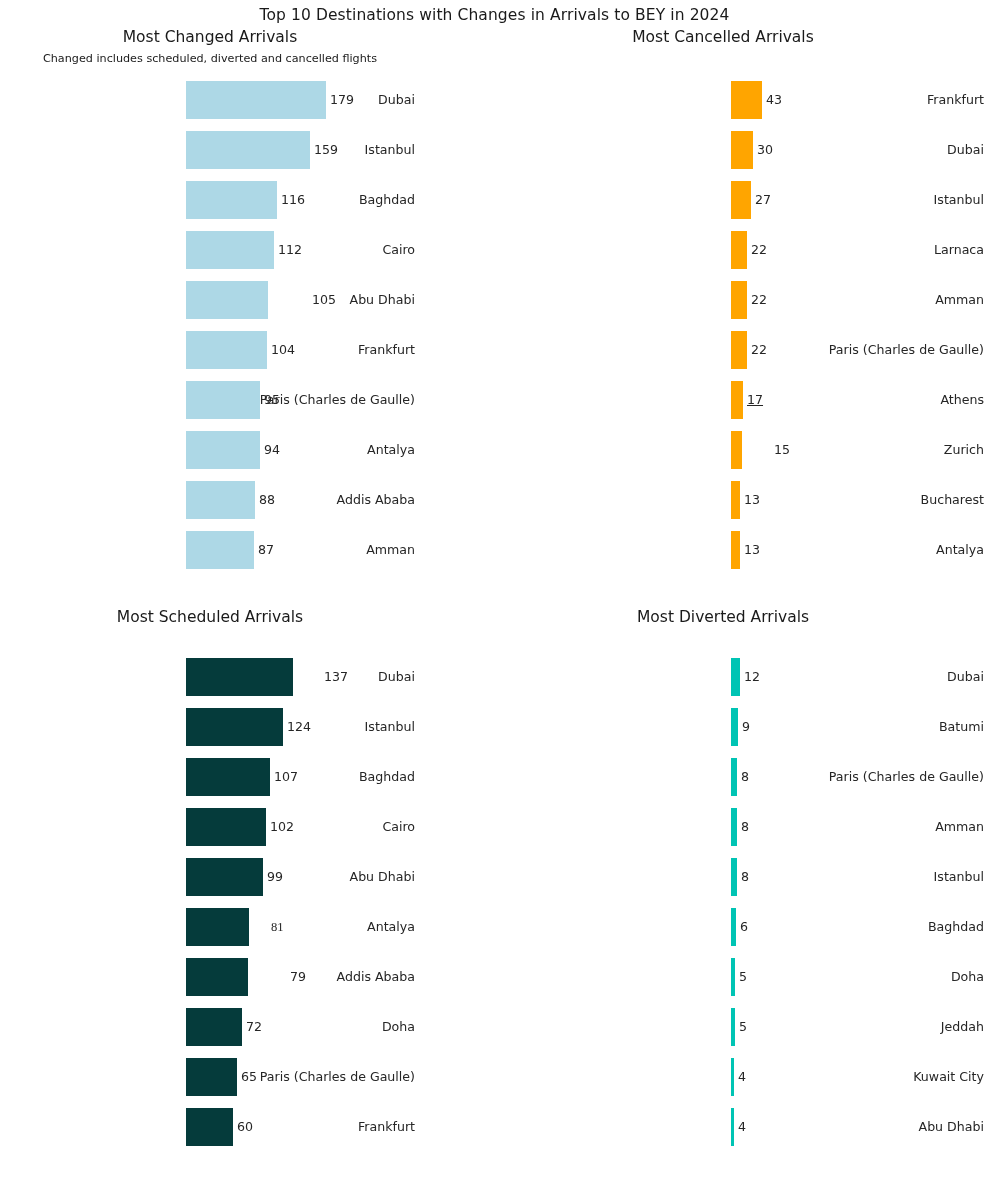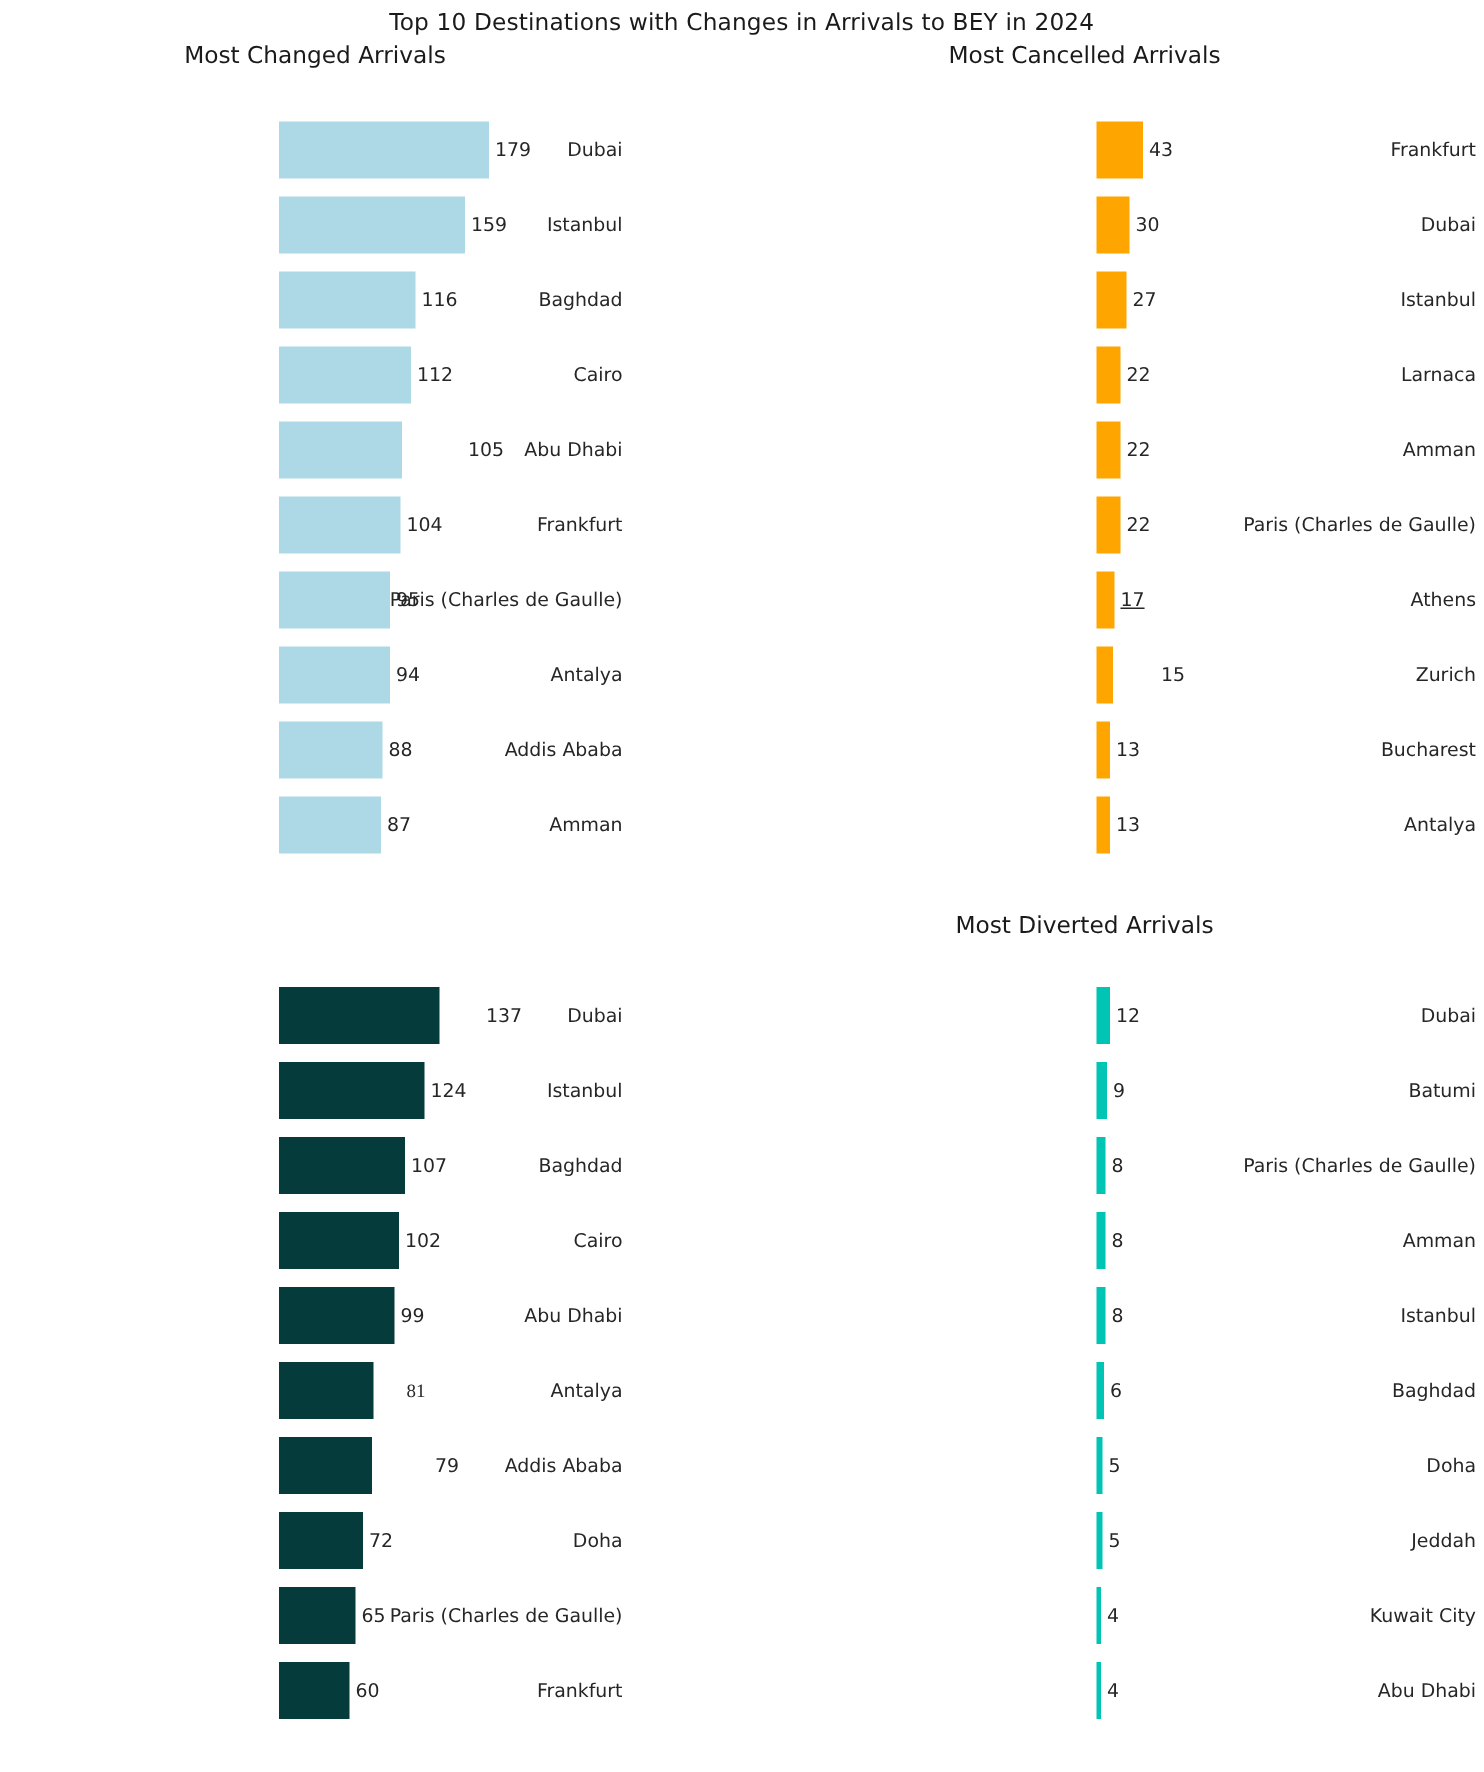--- a/index.html
+++ b/index.html
@@ -112,20 +112,21 @@
 </style>
 </head>
 <body>
 
 <div id="figure">
 
   <div class="suptitle">Top 10 Destinations with Changes in Arrivals to BEY in 2024</div>
 
   <div class="panel panel-changed" style="left:0px; top:28px; width:420px; height:545px;">
     <div class="panel-title">Most Changed Arrivals</div>
+    <div class="panel-subtitle">Changed includes scheduled, diverted and cancelled flights</div>
     <div class="plot" style="top:47px;">
         <div class="row">
           <div class="row-label">Dubai</div>
           <div class="bar-wrap">
             <div class="bar" style="width: 140px; background: rgb(173, 216, 230);"></div>
             <div class="bar-value" style="left: 140px;">179</div>
           </div>
         </div>
         <div class="row">
           <div class="row-label">Istanbul</div>
@@ -263,20 +264,21 @@
           <div class="row-label">Antalya</div>
           <div class="bar-wrap">
             <div class="bar" style="width: 9px; background: rgb(255, 165, 0);"></div>
             <div class="bar-value" style="left: 9px;">13</div>
           </div>
         </div>
       </div>
   </div>
 
   <div class="panel panel-scheduled" style="left:0px; top:608px; width:420px; height:545px;">
+    <div class="panel-title">Most Scheduled Arrivals</div>
     <div class="plot" style="top:44px;">
         <div class="row">
           <div class="row-label">Dubai</div>
           <div class="bar-wrap">
             <div class="bar" style="width: 107px; background: rgb(5, 59, 59);"></div>
             <div class="bar-value" style="left: 107px; padding-left: 31px;">137</div>
           </div>
         </div>
         <div class="row">
           <div class="row-label">Istanbul</div>

